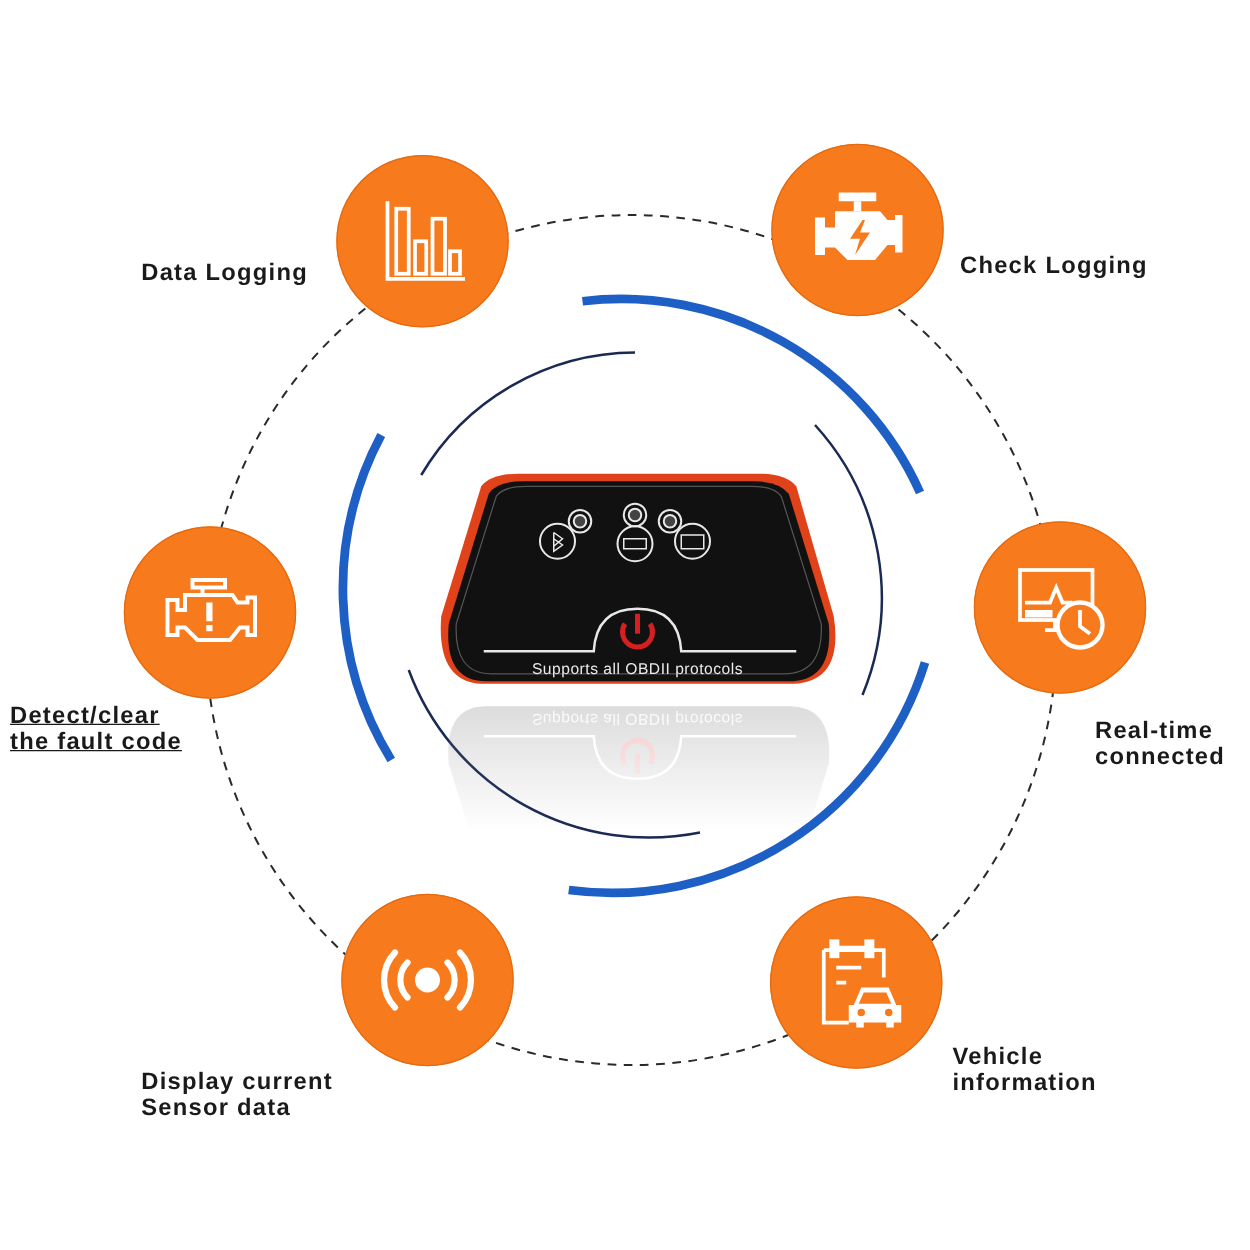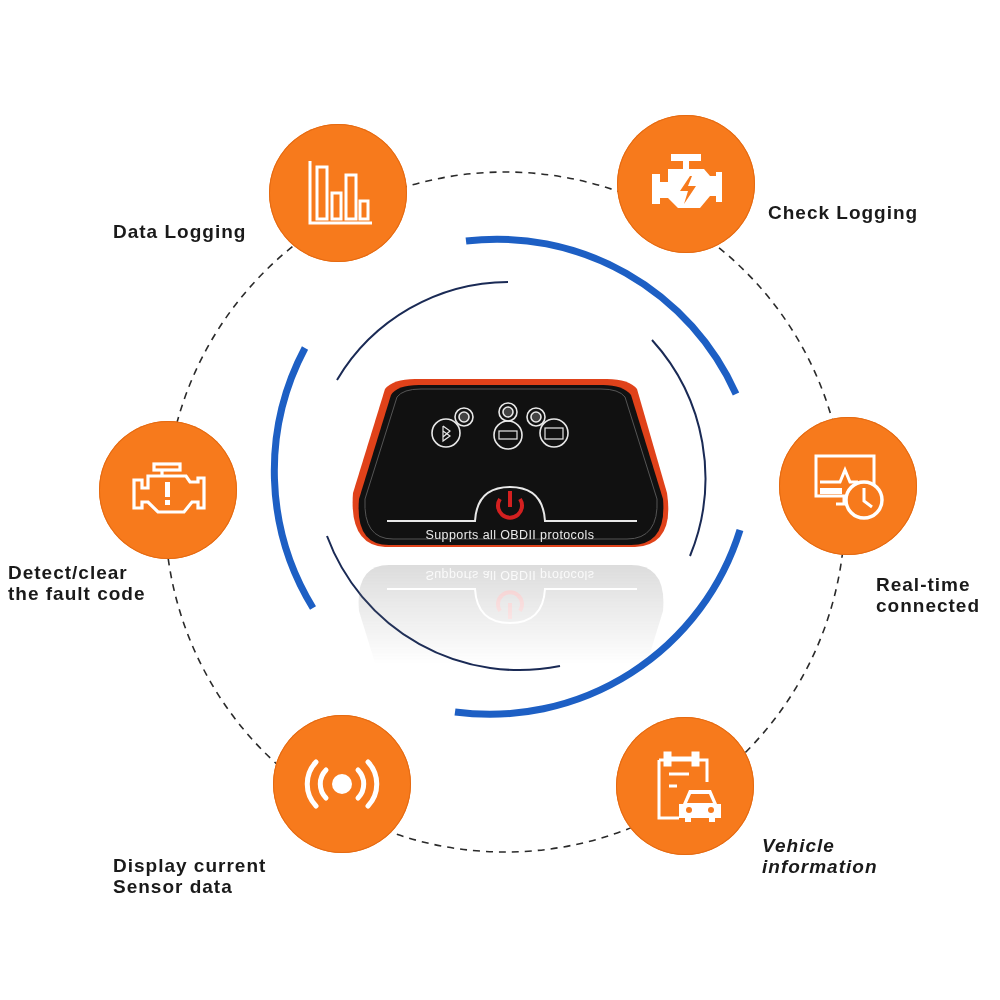--- a/index.html
+++ b/index.html
@@ -35,21 +35,21 @@
     <svg viewBox="0 0 96 96">
       <g fill="none" stroke="#fff" stroke-width="3">
         <path d="M20 16 V78 H82"></path>
         <rect x="27" y="22" width="10" height="52"></rect>
         <rect x="42" y="48" width="9" height="26"></rect>
         <rect x="56" y="30" width="10" height="44"></rect>
         <rect x="70" y="56" width="8" height="18"></rect>
       </g>
     </svg>
   </div>
-  <div class="label" style="left:113px; top:221px;">Data Logging</div>
+  <div class="label" style="left:113px; top:208px;">Data Logging</div>
 
   <div class="feature-circle" style="left:617px; top:115px;">
     <svg viewBox="0 0 96 96">
       <g fill="#fff">
         <rect x="33" y="18" width="30" height="7"></rect>
         <rect x="45" y="25" width="6" height="8"></rect>
         <path d="M30 33 H66 L72 40 H78 V36 H84 V66 H78 V60 H72 L62 72 H40 L30 62 H22 V68 H14 V38 H22 V46 H30 Z"></path>
       </g>
       <path d="M52 40 L42 55 H50 L46 68 L58 50 H50 L54 40 Z" fill="#f77a1c"></path>
     </svg>
@@ -60,21 +60,21 @@
     <svg viewBox="0 0 96 96">
       <g fill="none" stroke="#fff" stroke-width="3.2">
         <rect x="34" y="22" width="26" height="6"></rect>
         <path d="M42 28 V34"></path>
         <path d="M28 34 H66 L70 40 H78 V36 H84 V66 H78 V60 H72 L64 70 H38 L28 60 H22 V66 H14 V38 H22 V46 H28 Z"></path>
       </g>
       <rect x="45" y="40" width="5" height="15" fill="#fff"></rect>
       <rect x="45" y="58" width="5" height="5" fill="#fff"></rect>
     </svg>
   </div>
-  <div class="label" style="left:8px; top:562px;">Detect/clear
+  <div class="label" style="left:8px; top:562px;text-decoration:underline;">Detect/clear
 the fault code</div>
 
   <div class="feature-circle" style="left:779px; top:417px;">
     <svg viewBox="0 0 96 96">
       <g fill="none" stroke="#fff" stroke-width="3">
         <rect x="16" y="18" width="58" height="40"></rect>
         <path d="M20 44 H40 L45 32 L50 44 H58"></path>
         <path d="M36 66 H52"></path>
         <path d="M44 58 V66"></path>
       </g>
@@ -110,21 +110,21 @@
         <path d="M33 20 H56"></path>
         <path d="M32 36 H52"></path>
         <path d="M32 48 H40"></path>
       </g>
       <path d="M46 66 L52 52 H74 L80 66 H84 V80 H78 V84 H72 V80 H54 V84 H48 V80 H42 V66 Z" fill="#fff"></path>
       <path d="M54 56 H72 L76 65 H50 Z" fill="#f77a1c"></path>
       <circle cx="52" cy="72" r="3" fill="#f77a1c"></circle>
       <circle cx="74" cy="72" r="3" fill="#f77a1c"></circle>
     </svg>
   </div>
-  <div class="label" style="left:762px; top:835px;font-style:italic;">Vehicle
+  <div class="label" style="left:762px; top:835px;">Vehicle
 information</div>
 
   <svg class="device" viewBox="0 0 330 180">
     <path d="M40 14 Q48 4 70 4 H262 Q284 4 292 14 L322 118 Q330 170 290 172 H40 Q4 170 8 118 Z" fill="#e0421a"></path>
     <path d="M46 20 Q52 10 74 10 H258 Q278 10 286 20 L318 124 Q322 170 286 170 H44 Q10 170 14 124 Z" fill="#111"></path>
     <path d="M52 22 Q58 14 76 14 H256 Q274 14 280 22 L312 124 Q314 164 282 164 H48 Q18 164 20 124 Z" fill="none" stroke="#555" stroke-width="1"></path>
 
     <g fill="none" stroke="#e8e8e8" stroke-width="1.6">
       <circle cx="101" cy="58" r="14"></circle>
       <circle cx="119" cy="42" r="9"></circle>

